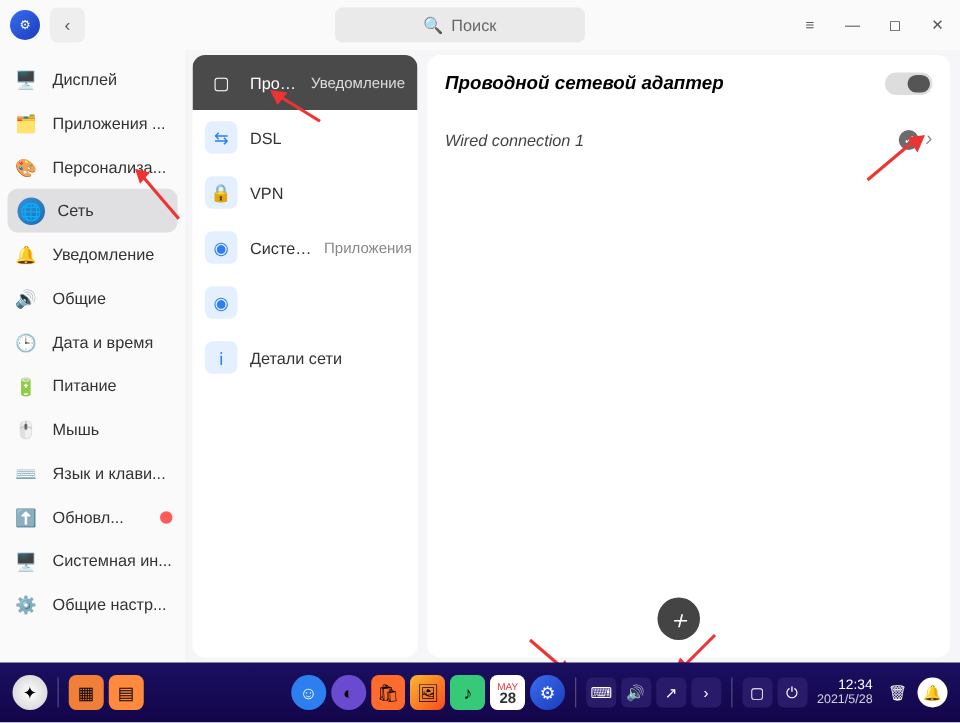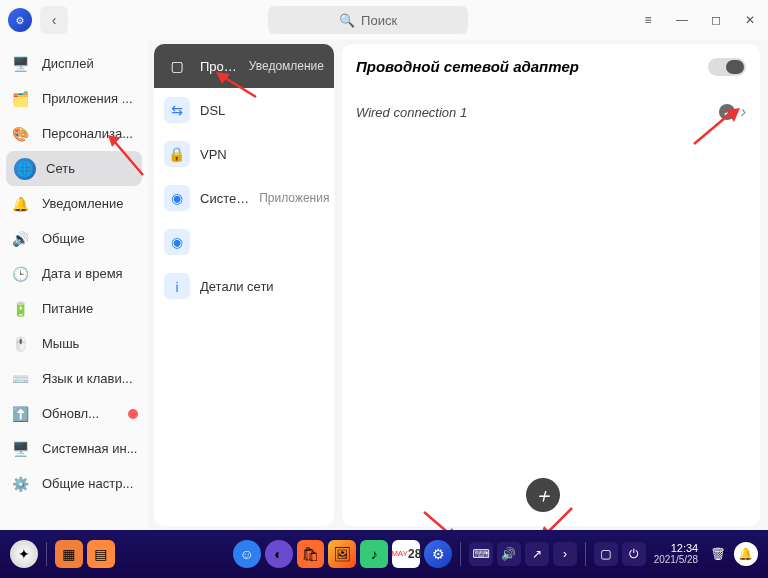--- a/index.html
+++ b/index.html
@@ -207,21 +207,21 @@
   <div class="task-ico" style="background:radial-gradient(circle,#fff,#ccc);border-radius:50%;">✦</div>
   <div class="task-divider"></div>
   <div class="task-ico" style="background:#f17f3a;">▦</div>
   <div class="task-ico" style="background:#ff8a3d;">▤</div>
   <div style="flex:0 0 110px"></div>
   <div class="task-ico" style="background:#2d7ff0;border-radius:50%;color:#fff;">☺</div>
   <div class="task-ico" style="background:#6a4bd0;border-radius:50%;">◐</div>
   <div class="task-ico" style="background:#ff6a2d;">🛍</div>
   <div class="task-ico" style="background:linear-gradient(135deg,#f7b733,#fc4a1a);">🖼</div>
   <div class="task-ico" style="background:#35c978;">♪</div>
-  <div class="task-ico" style="background:#fff;color:#333;flex-direction:row;font-size:8px;line-height:8px;">
+  <div class="task-ico" style="background:#fff;color:#333;flex-direction:column;font-size:8px;line-height:8px;">
       <span style="color:#e33">MAY</span>
       <b style="font-size:12px">28</b>
     </div>
   <div class="task-ico" style="background:linear-gradient(135deg,#3a6cf0,#1a3dbb);border-radius:50%;color:#fff;">⚙</div>
   <div class="task-divider"></div>
   <div class="tray-ico">⌨</div>
   <div class="tray-ico">🔊</div>
   <div class="tray-ico">↗</div>
   <div class="tray-ico">›</div>
   <div class="task-divider"></div>

